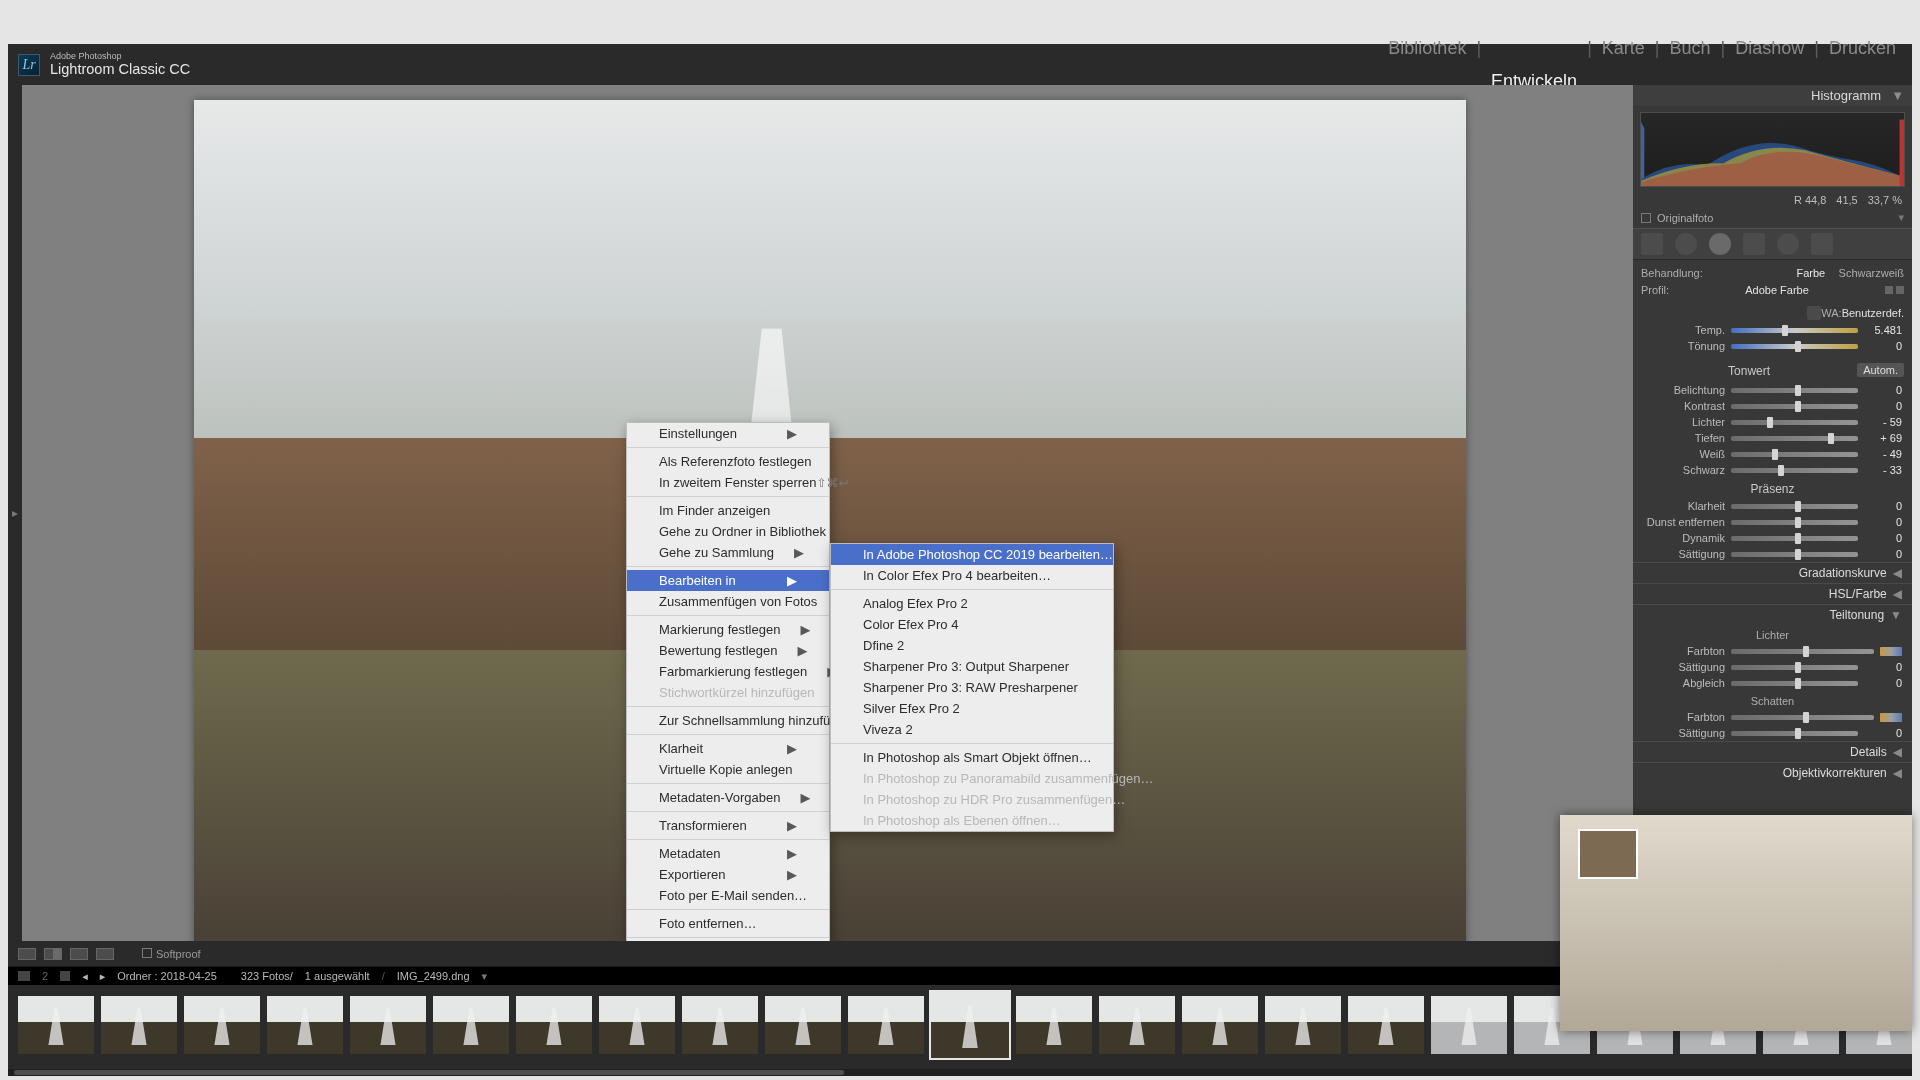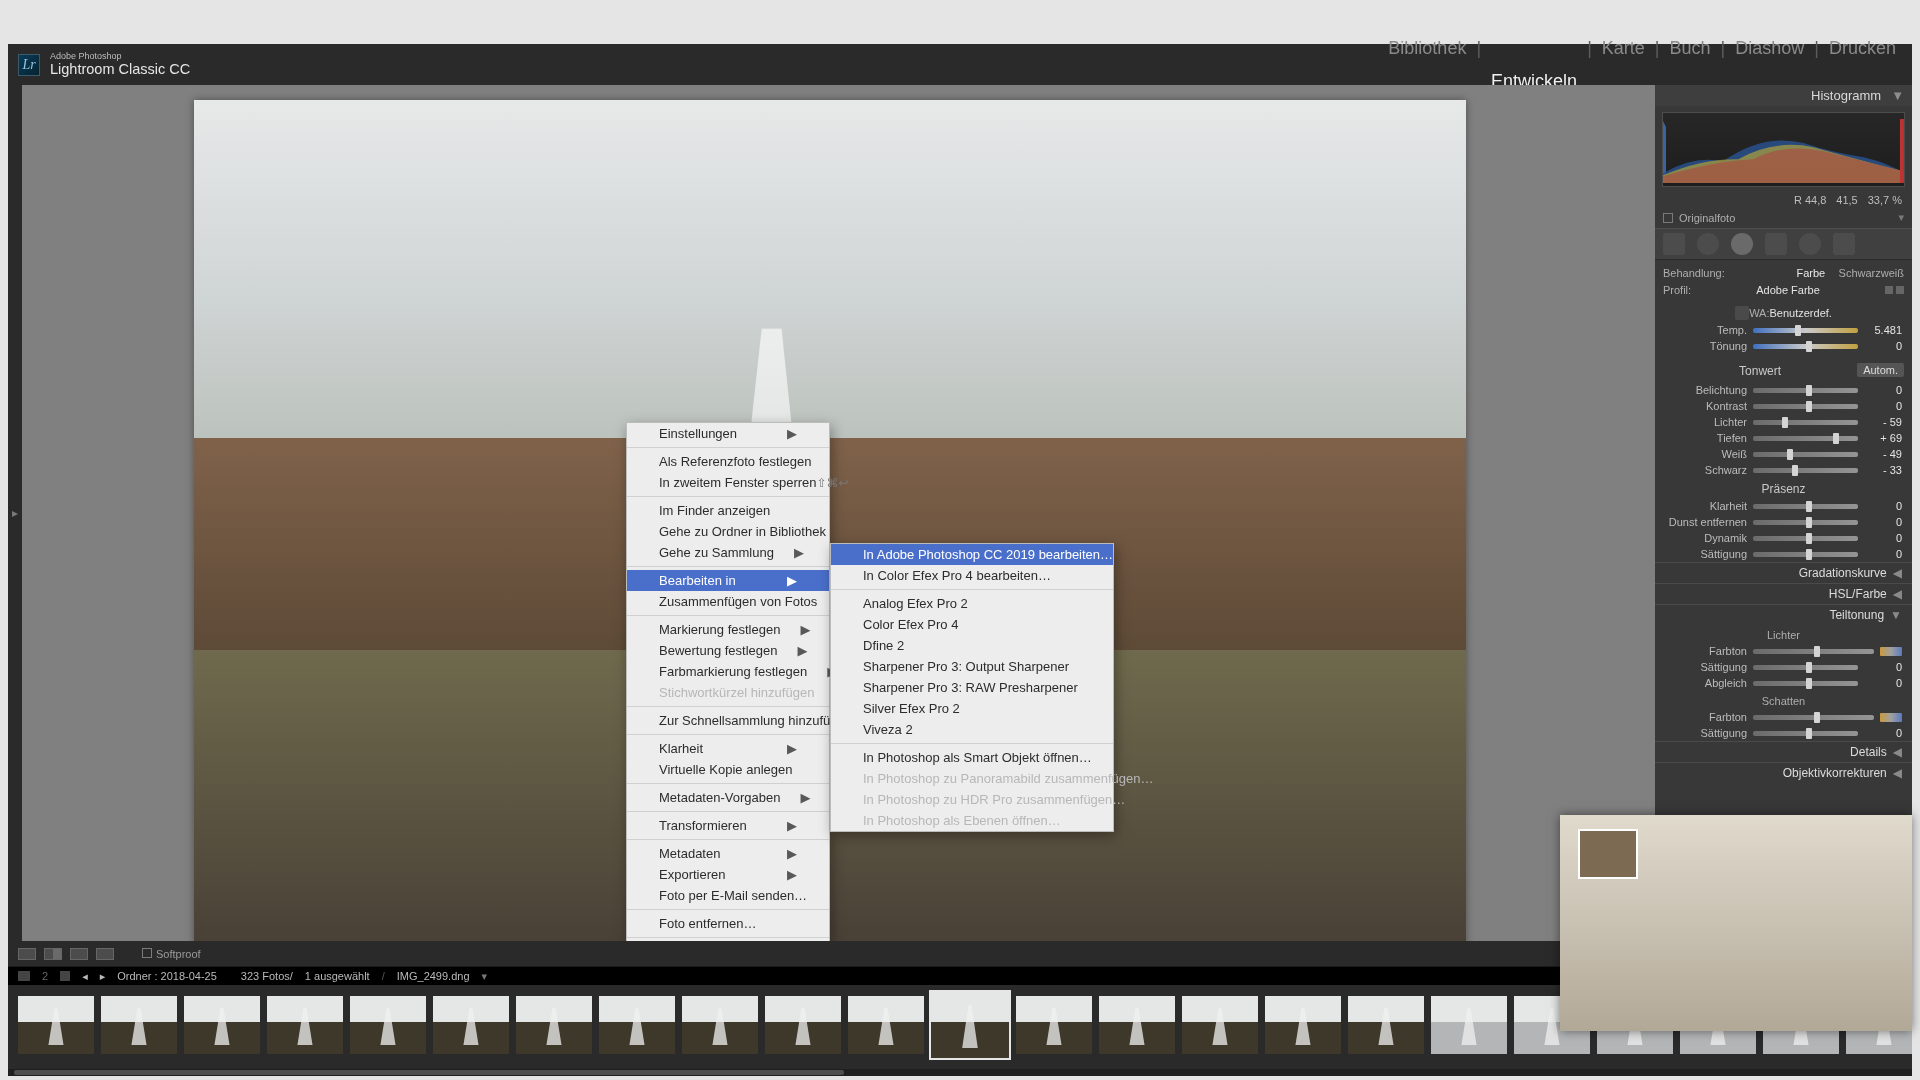--- a/index.html
+++ b/index.html
@@ -28,21 +28,21 @@
   
   .cmenu { position:absolute; background:#ededed; border:1px solid #bcbcbc; box-shadow:2px 4px 12px rgba(0,0,0,.35); font-size:13px; color:#2c2c2c; }
   .cmenu .mi { display:flex; align-items:center; justify-content:space-between; padding:3px 32px; height:21px; white-space:nowrap; }
   .cmenu .mi.dis { color:#b7b7b7; }
   .cmenu .mi.hi { background:#4a6fca; color:#fff; }
   .cmenu .mi .arr { color:#585858; margin-left:20px; }
   .cmenu .mi.hi .arr { color:#fff; }
   .cmenu .mi .sh { color:#787878; font-size:12px; }
   .cmenu hr { border:none; border-top:1px solid #d0d0d0; margin:3px 0; }
   
-  #rightpanel { position:absolute; right:0; top:0; width:257px; bottom:0; background:#383838; overflow:hidden; color:#c6c6c6; font-size:12px;margin-left:28px; }
+  #rightpanel { position:absolute; right:0; top:0; width:279px; bottom:0; background:#383838; overflow:hidden; color:#c6c6c6; font-size:12px;margin-left:28px; }
   .rp-head { display:flex; justify-content:flex-end; align-items:center; gap:6px; padding:3px 8px; background:#3e3e3e; color:#d9d9d9; font-size:13px; }
   .rp-head .tri { color:#8d8d8d; margin-left:4px; }
   #histo-box { margin:6px 7px 4px; height:75px; background:linear-gradient(#272727,#1d1d1d); border:1px solid #4d4d4d; position:relative; overflow:hidden; }
   #histo-nums { display:flex; justify-content:flex-end; gap:10px; font-size:11px; color:#bdbdbd; padding:3px 10px; }
   .rp-row { display:flex; align-items:center; padding:2px 8px; }
   .rp-toolstrip { display:flex; align-items:center; gap:12px; padding:4px 8px; background:#404040; border-top:1px solid #4e4e4e; border-bottom:1px solid #2a2a2a; }
   .rp-toolstrip .tool { width:22px; height:22px; border-radius:11px; background:#4c4c4c; display:inline-block; }
   .rp-toolstrip .tool.sq { border-radius:3px; }
   .rp-toolstrip .tool.on { background:#6a6a6a; }
   .rp-section-title { text-align:right; padding:3px 10px; color:#dcdcdc; font-size:12px; border-top:1px solid #4a4a4a; display:flex; justify-content:flex-end; align-items:center; gap:6px; }
@@ -297,21 +297,21 @@
       <div class="rp-row" style="justify-content:space-between;">
         <span class="rp-little">Profil:</span>
         <span class="rp-little" style="color:#e4e4e4;">Adobe Farbe</span>
         <span style="display:flex;gap:3px;">
           <span style="width:8px;height:8px;background:#666;display:inline-block;"></span>
           <span style="width:8px;height:8px;background:#666;display:inline-block;"></span>
         </span>
       </div>
 
       <div style="height:6px;"></div>
-      <div class="rp-row" style="justify-content:center;">
+      <div class="rp-row" style="justify-content:flex-end;">
         <span style="width:14px;height:14px;background:#4a4a4a;border-radius:2px;"></span>
         <span class="rp-little">WA:</span>
         <span class="rp-little" style="color:#e2e2e2;">Benutzerdef.</span>
       </div>
       <div id="wb-sliders">
           <div class="slider-row grad">
     <span class="lbl">Temp.</span>
     <span class="bar">
               <span class="knob" style="left:40%;"></span>
             </span>

